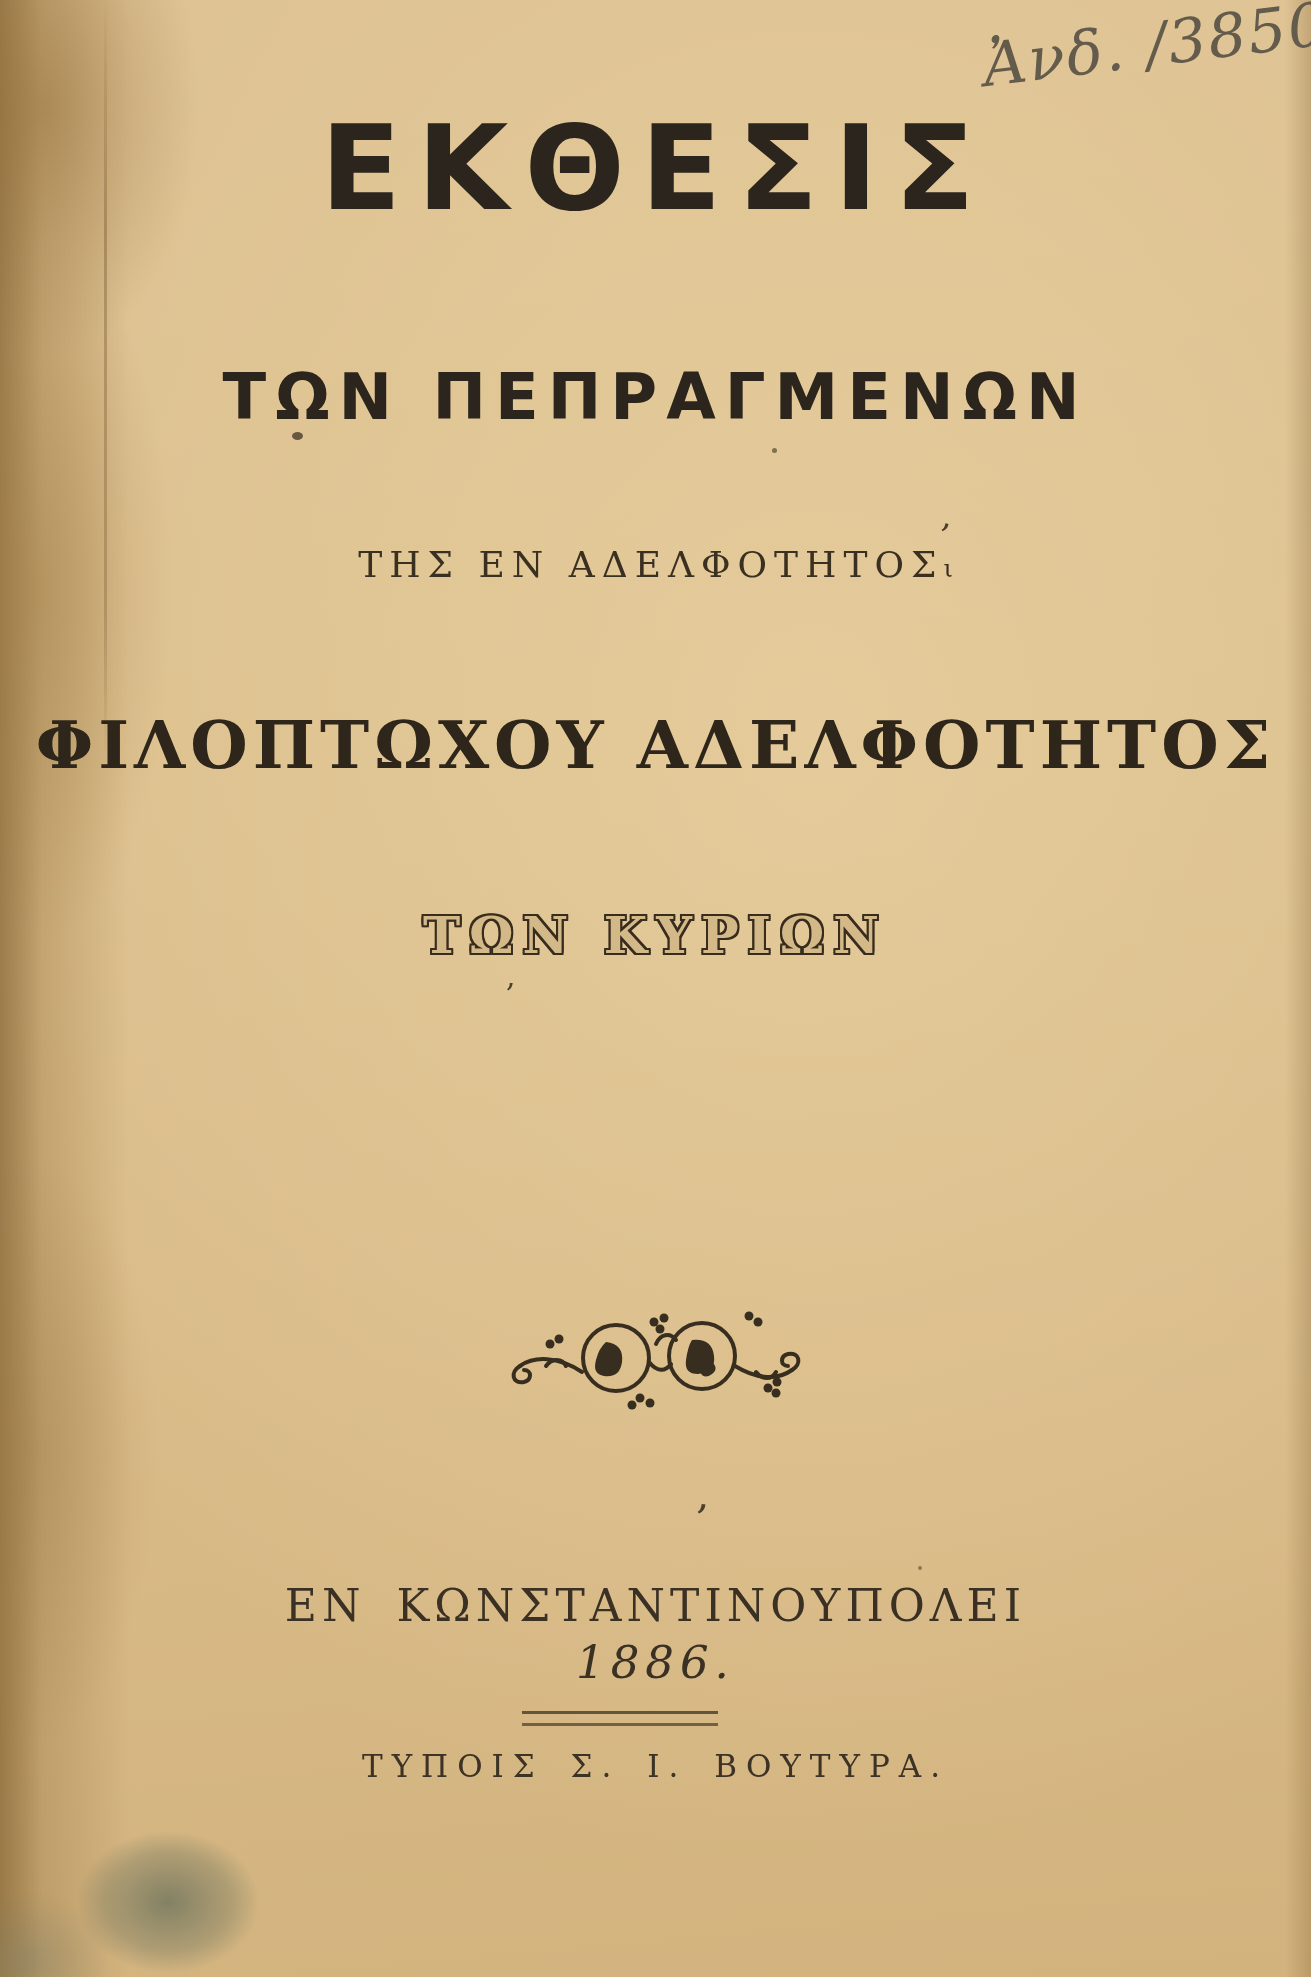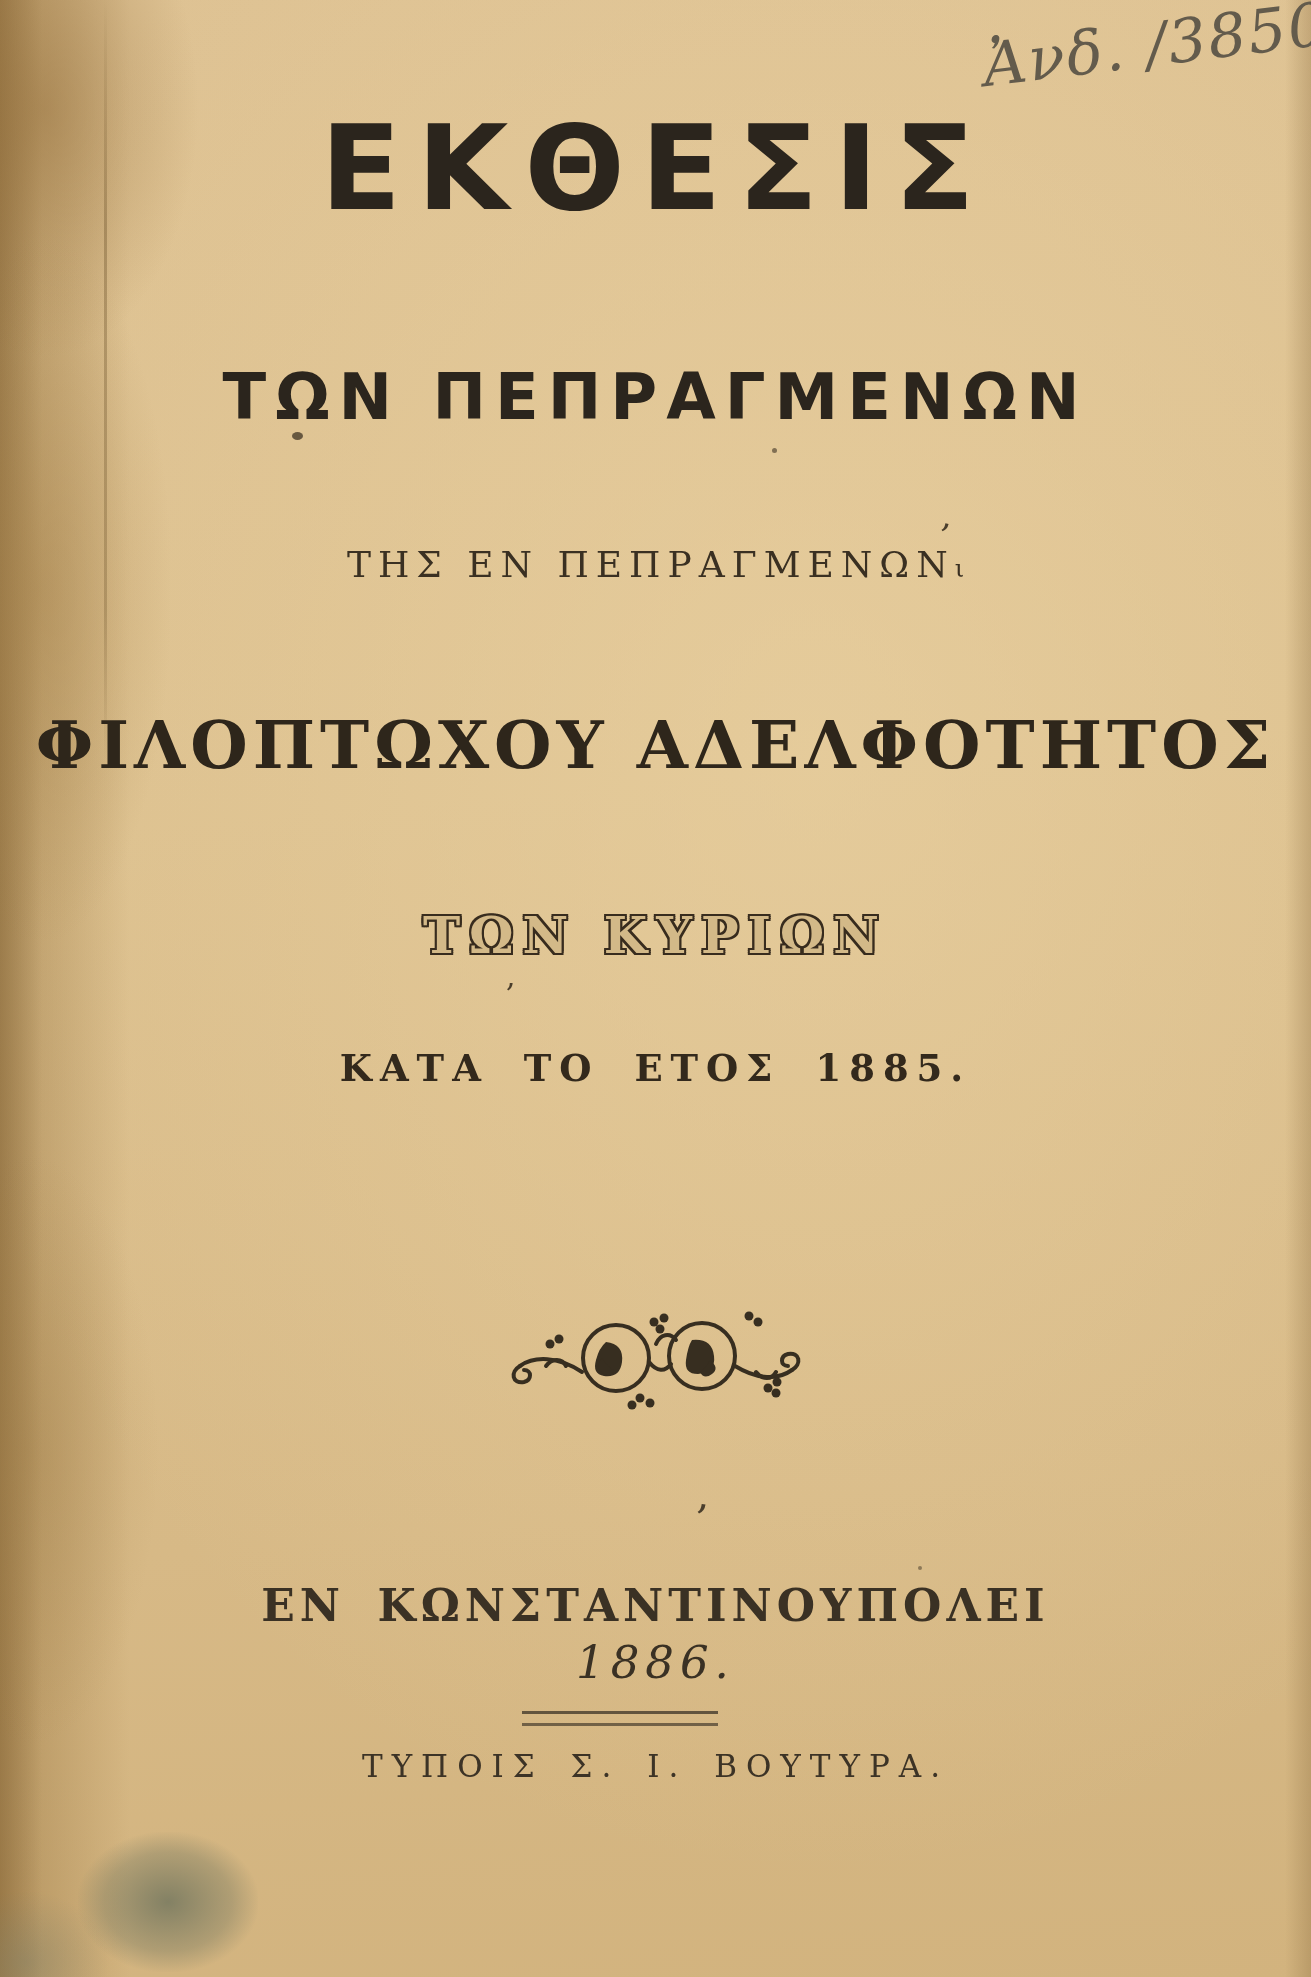--- a/index.html
+++ b/index.html
@@ -54,21 +54,21 @@
     font-family:"DejaVu Sans","Liberation Sans",sans-serif;
     font-weight:bold;font-size:64px;letter-spacing:9px;color:#2b251d;}
   .t-ded{top:544px;font-size:36px;letter-spacing:7px;color:#3a3022;}
   .t-ded .iota{font-size:24px;letter-spacing:0;}
   .t-soc{top:706px;font-weight:bold;font-size:66px;letter-spacing:5px;color:#2e261b;}
   .t-ladies{top:906px;font-weight:bold;font-size:50px;letter-spacing:9px;
     color:#d3b988;
     text-shadow:-2px -2px 0 #382c1e, 2px -2px 0 #382c1e, -2px 2px 0 #382c1e, 2px 2px 0 #382c1e,
                 -2px 0 0 #382c1e, 2px 0 0 #382c1e, 0 -2px 0 #382c1e, 0 2px 0 #382c1e;}
   .t-year-line{top:1046px;font-weight:bold;font-size:37px;letter-spacing:8px;word-spacing:14px;color:#33291c;}
-  .t-place{top:1580px;font-size:44px;letter-spacing:5px;word-spacing:12px;color:#3a3124;font-weight:bold;}
+  .t-place{top:1580px;font-size:44px;letter-spacing:5px;word-spacing:12px;color:#3a3124;}
   .t-pubyear{top:1636px;font-size:45px;letter-spacing:6px;color:#3a3124;font-style:italic;}
   .t-imprint{top:1748px;font-weight:normal;font-size:31px;letter-spacing:9px;word-spacing:8px;color:#3c3326;}
   .rule-double{
     position:absolute;top:1711px;left:522px;width:196px;height:9px;
     border-top:3px solid rgba(60,51,38,.75);
     border-bottom:3px solid rgba(60,51,38,.65);
   }
   .mark{position:absolute;font-size:34px;color:#4a3e2c;}
   .mark.m-ded{left:938px;top:516px;transform:rotate(12deg);}
   .mark.m-ladies{left:506px;top:958px;font-size:30px;}
@@ -92,29 +92,28 @@
   <div class="speck s1"></div>
   <div class="speck s2"></div>
   <div class="speck s3"></div>
 
   <div class="hw">Ἀνδ. /3850</div>
 
   <div class="line t-title">ΕΚΘΕΣΙΣ</div>
 
   <div class="line t-sub">ΤΩΝ ΠΕΠΡΑΓΜΕΝΩΝ</div>
 
-  <div class="line t-ded"><span>ΤΗΣ ΕΝ ΠΕΠΡΑΓΜΕΝΩΝ</span><span class="iota">ι</span></div>
+  <div class="line t-ded"><span>ΤΗΣ ΕΝ ΑΔΕΛΦΟΤΗΤΟΣ</span><span class="iota">ι</span></div>
   <div class="mark m-ded">’</div>
 
   <div class="line t-soc">ΦΙΛΟΠΤΩΧΟΥ ΑΔΕΛΦΟΤΗΤΟΣ</div>
 
   <div class="line t-ladies">ΤΩΝ ΚΥΡΙΩΝ</div>
   <div class="mark m-ladies">,</div>
 
-  <div class="line t-year-line">ΚΑΤΑ ΤΟ ΕΤΟΣ 1885.</div>
 
   <div class="ornament">
     <svg width="300" height="116" viewBox="0 0 300 116" xmlns="http://www.w3.org/2000/svg">
       <g stroke="#372e20" stroke-width="4" fill="none" stroke-linecap="round">
 
         <path d="M76 72 C 52 56, 28 56, 14 66"></path>
         <path d="M14 66 c -10 6, -8 18, 4 16 c 8 -2, 8 -12, 0 -12"></path>
         <path d="M40 66 c 6 -8, 16 -8, 20 0"></path>
 
         <circle cx="110" cy="58" r="33"></circle>

